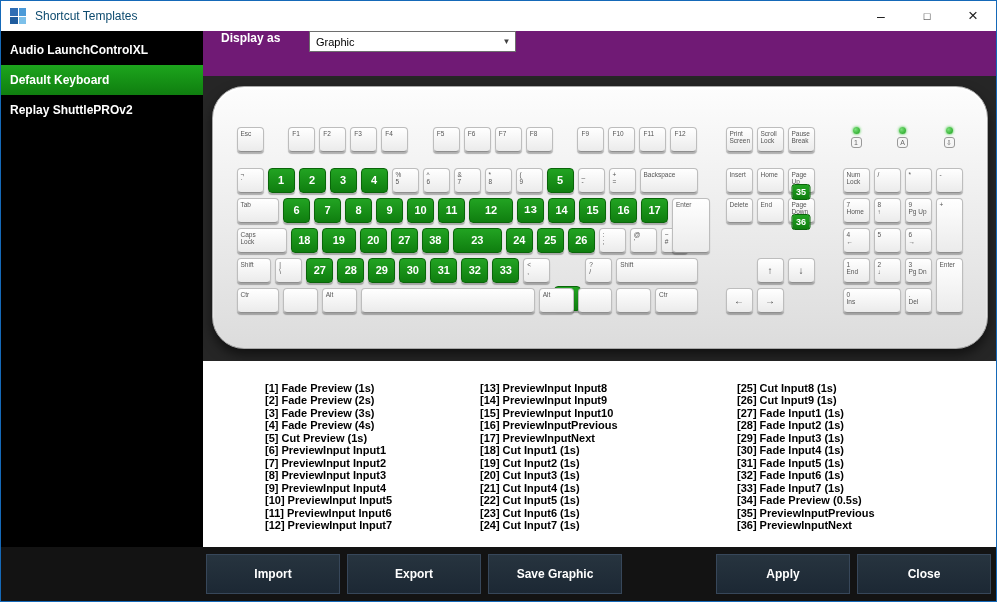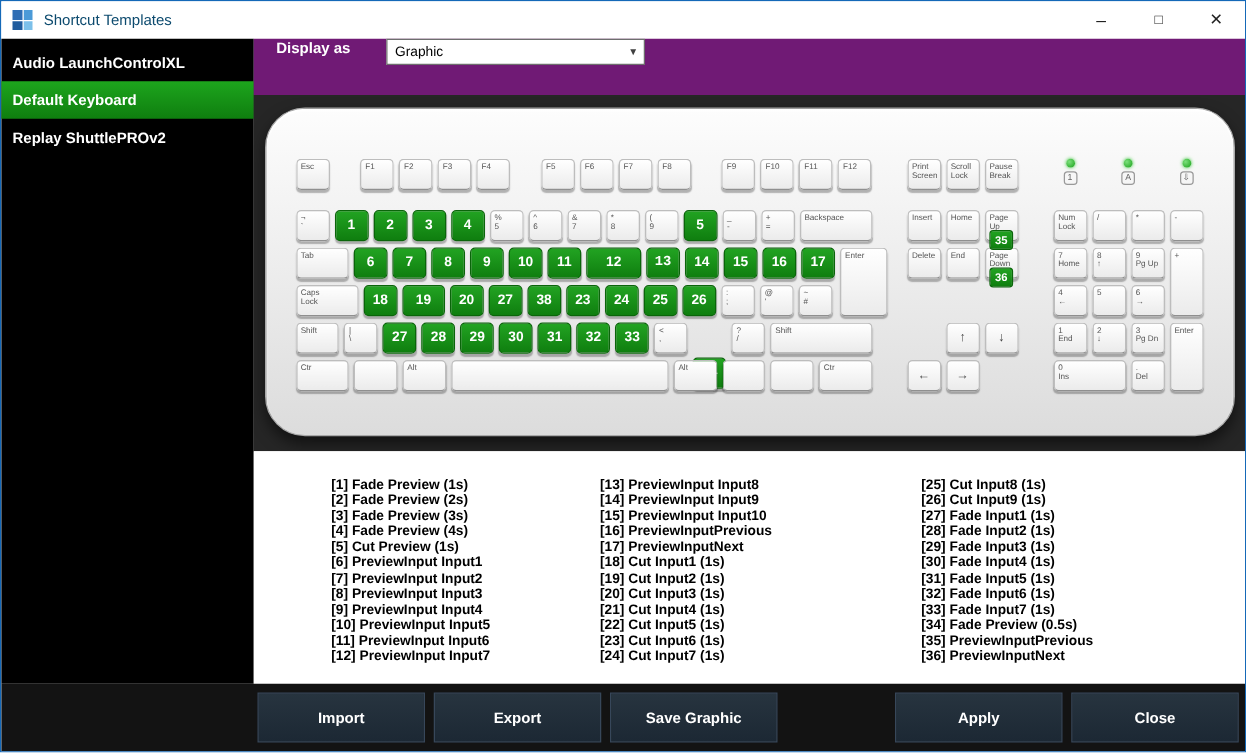--- a/index.html
+++ b/index.html
@@ -194,21 +194,21 @@
                   <div class="key tall2" style="width: 37.85px; height: 55px;"><span class="klabel">Enter</span></div>
                 </div>
                 <div class="krow">
                   <div class="key" style="width: 50.25px;"><span class="klabel">Caps
 Lock</span></div>
                   <div class="key green" style="width: 27px;">18</div>
                   <div class="key green" style="width: 34px;">19</div>
                   <div class="key green" style="width: 27px;">20</div>
                   <div class="key green" style="width: 27px;">27</div>
                   <div class="key green" style="width: 27px;">38</div>
-                  <div class="key green" style="width: 27px;">23</div>
+                  <div class="key green" style="width: 49px;">23</div>
                   <div class="key green" style="width: 27px;">24</div>
                   <div class="key green" style="width: 27px;">25</div>
                   <div class="key green" style="width: 27px;">26</div>
                   <div class="key" style="width: 27px;"><span class="klabel">:
 ;</span></div>
                   <div class="key" style="width: 27px;"><span class="klabel">@
 '</span></div>
                   <div class="key" style="width: 27px;"><span class="klabel">~
 #</span></div>
                 </div>

